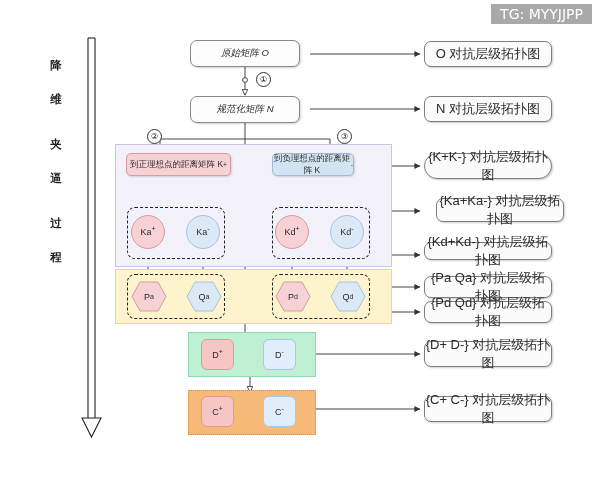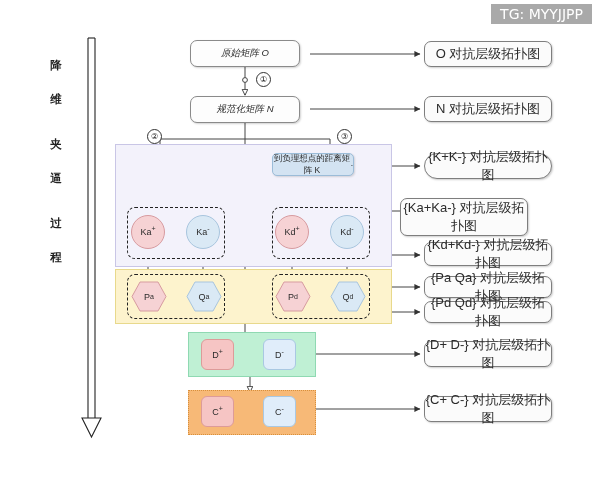--- a/index.html
+++ b/index.html
@@ -173,20 +173,24 @@
   <div class="circnum" style="left:337px;top:129px;">③</div>
 
   <div class="node rbox" style="left:190px;top:40px;width:110px;height:27px;">
     <span>原始矩阵 O</span>
   </div>
 
   <div class="node rbox" style="left:190px;top:96px;width:110px;height:27px;">
     <span>规范化矩阵 N</span>
   </div>
 
+  <div class="node kbox pos" style="left:126px;top:153px;width:105px;height:23px;">
+    <span>到正理想点的距离矩阵 K</span>
+      <sup>+</sup>
+  </div>
 
   <div class="node kbox neg" style="left:272px;top:153px;width:82px;height:23px;">
     <span>到负理想点的距离矩阵 K</span>
       <sup>-</sup>
   </div>
 
   <div class="node circ pos" style="left:131px;top:215px;width:34px;height:34px;">
     <span><span>Ka</span><sup>+</sup></span>
   </div>
   <div class="node circ neg" style="left:186px;top:215px;width:34px;height:34px;">
@@ -252,24 +256,24 @@
 
   <div class="node rightbox" style="left:424px;top:41px;width:128px;height:26px;">
     <span>O 对抗层级拓扑图</span>
   </div>
   <div class="node rightbox" style="left:424px;top:96px;width:128px;height:26px;">
     <span>N 对抗层级拓扑图</span>
   </div>
   <div class="node rightbox" style="left:424px;top:153px;width:128px;height:26px;border-radius:13px;">
     <span>{K+K-} 对抗层级拓扑图</span>
   </div>
-  <div class="node rightbox" style="left:400px;top:198px;width:128px;height:38px;">
+  <div class="node rightbox" style="left:436px;top:198px;width:128px;height:24px;">
     <span>{Ka+Ka-} 对抗层级拓扑图</span>
   </div>
-  <div class="node rightbox" style="left:424px;top:242px;width:128px;height:24px;">
+  <div class="node rightbox" style="left:424px;top:242px;width:128px;height:18px;">
     <span>{Kd+Kd-} 对抗层级拓扑图</span>
   </div>
   <div class="node rightbox" style="left:424px;top:276px;width:128px;height:22px;">
     <span>{Pa Qa} 对抗层级拓扑图</span>
   </div>
   <div class="node rightbox" style="left:424px;top:301px;width:128px;height:22px;">
     <span>{Pd Qd} 对抗层级拓扑图</span>
   </div>
   <div class="node rightbox" style="left:424px;top:341px;width:128px;height:26px;">
     <span>{D+ D-} 对抗层级拓扑图</span>

